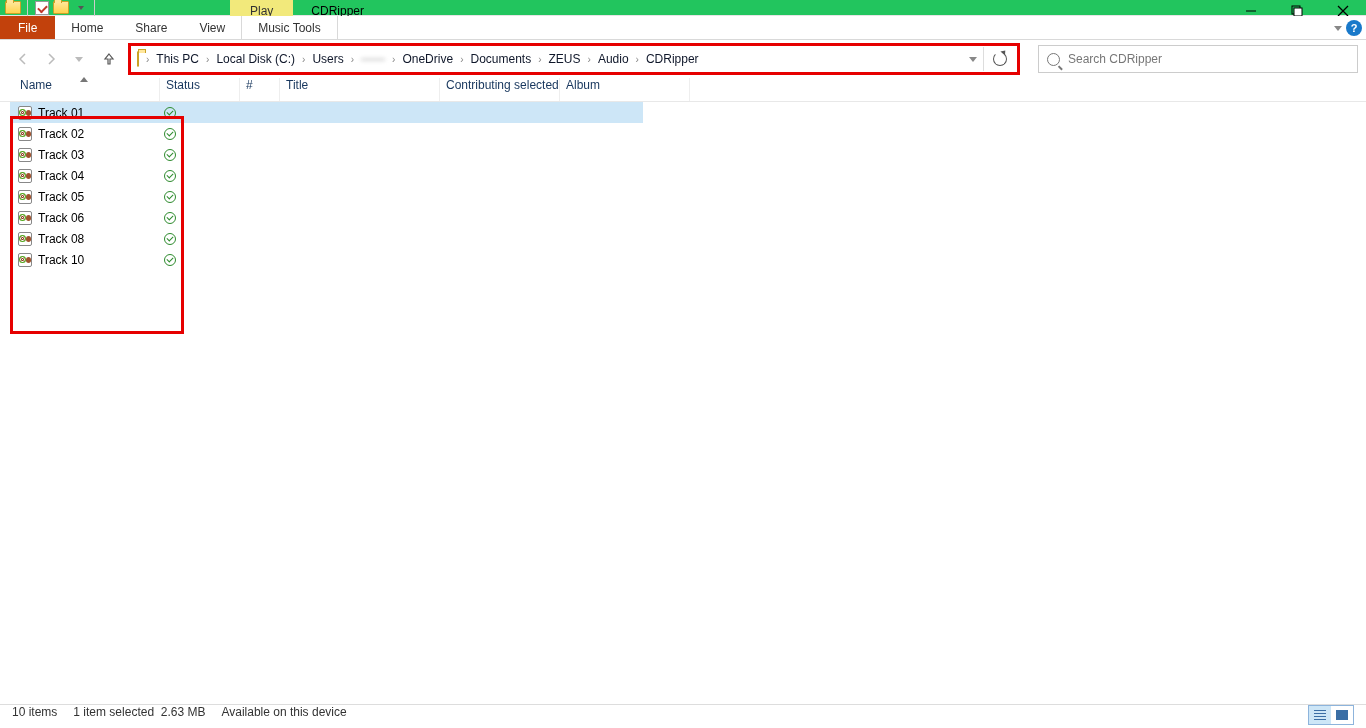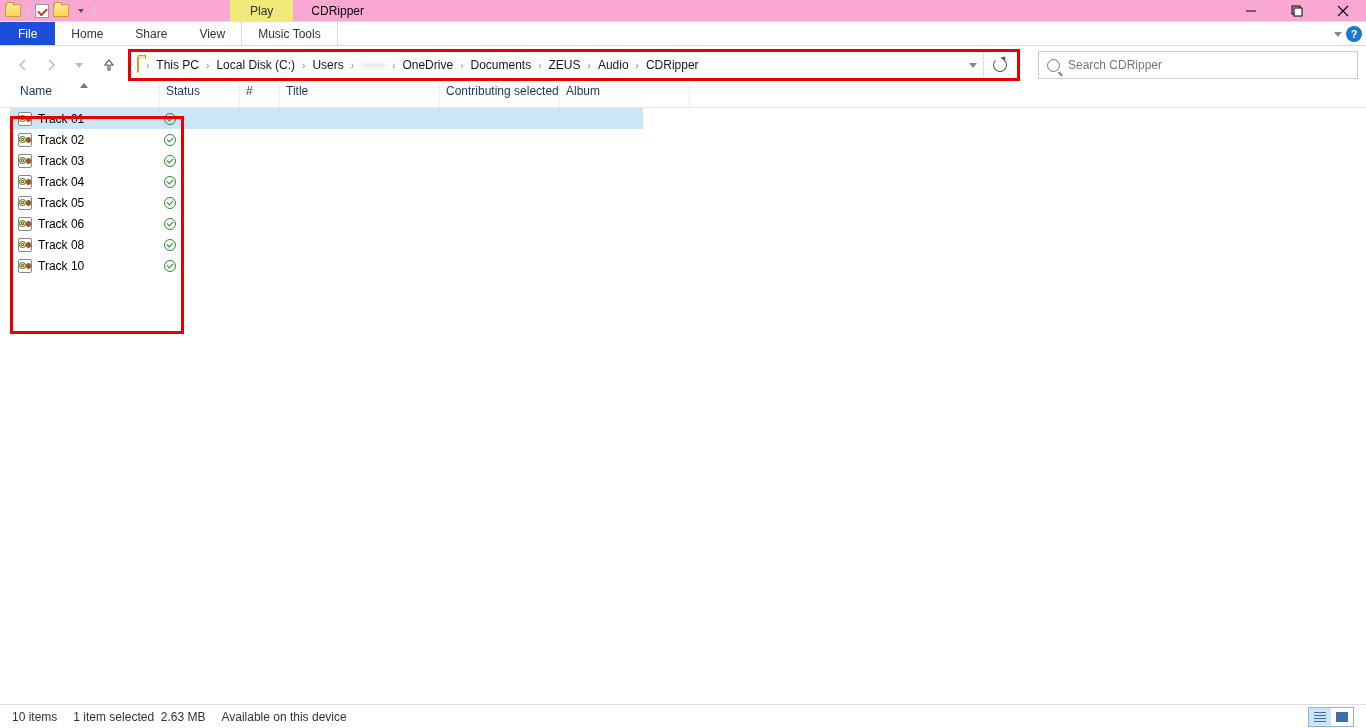--- a/index.html
+++ b/index.html
@@ -1,38 +1,38 @@
 <!DOCTYPE html>
 <html><head>
 <meta charset="utf-8">
 <style>
 * { margin: 0; padding: 0; box-sizing: border-box; font-family: "Segoe UI", Tahoma, sans-serif; font-size: 12px; }
 body { background: #fff; width: 1366px; height: 728px; overflow: hidden; position: relative; }
 
 
-.titlebar { height: 22px; display: flex; align-items: center; background: #f9a8d4; border-bottom: 1px solid #e5e5e5; position: relative; }
+.titlebar { height: 16px; display: flex; align-items: center; background: #22c55e; border-bottom: 1px solid #e5e5e5; position: relative; }
 .titlebar-left { display: flex; align-items: center; gap: 1px; padding-left: 4px; }
 .qa-icon { width: 18px; height: 18px; display: flex; align-items: center; justify-content: center; }
 .folder-mini { width: 16px; height: 13px; background: linear-gradient(#ffe79c,#ffd34e); border: 1px solid #c9a227; border-radius: 1px; position: relative; }
 .folder-mini::before { content:""; position:absolute; top:-3px; left:0; width:6px; height:3px; background:#ffe79c; border:1px solid #c9a227; border-bottom:none; }
 .qa-sep { width:1px; height:16px; background:#ccc; margin:0 4px; }
 .check-icon { width:14px; height:14px; border:1px solid #999; position:relative; background:#fff; }
 .check-icon::after { content:""; position:absolute; left:2px; top:3px; width:7px; height:4px; border-left:2px solid #c0392b; border-bottom:2px solid #c0392b; transform:rotate(-45deg); }
 .dd-arrow { width:0; height:0; border-left:3px solid transparent; border-right:3px solid transparent; border-top:4px solid #555; margin-left:2px; }
 .ribbon-ctx { position:absolute; left:230px; top:0; height:22px; display:flex; align-items:center; }
 .ctx-tab { background:#f2e97b; color:#333; padding:3px 20px; height:22px; display:flex; align-items:center; }
 .win-title { margin-left:18px; color:#000; }
 .win-controls { position:absolute; right:0; top:0; display:flex; }
 .win-btn { width:46px; height:22px; display:flex; align-items:center; justify-content:center; }
 .win-btn svg { width:12px; height:12px; }
 
 
 .ribbon { height:24px; display:flex; align-items:stretch; border-bottom:1px solid #d9d9d9; background:#fff; position:relative; }
 .ribbon-tab { padding:0 16px; display:flex; align-items:center; color:#333; }
-.ribbon-tab.file { background:#1d4ed8; color:#fff; padding:0 18px; }
+.ribbon-tab.file { background:#c2410c; color:#fff; padding:0 18px; }
 .ribbon-tab.music { border-left:1px solid #d9d9d9; border-right:1px solid #d9d9d9; }
 .ribbon-right { position:absolute; right:4px; top:0; height:24px; display:flex; align-items:center; gap:4px; }
 .chev-down-sm { width:0;height:0;border-left:4px solid transparent;border-right:4px solid transparent;border-top:5px solid #888; }
 .help-badge { width:16px; height:16px; border-radius:50%; background:#1979ca; color:#fff; display:flex; align-items:center; justify-content:center; font-weight:bold; font-size:11px; }
 
 
 .navarea { height:38px; display:flex; align-items:center; padding:4px 8px 4px 10px; gap:2px; }
 .nav-btn { width:26px; height:28px; display:flex; align-items:center; justify-content:center; color:#aaa; }
 .nav-btn.active { color:#555; }
 .nav-up { margin-left:2px; }
@@ -75,21 +75,21 @@
 .file-ic { display:flex; align-items:center; justify-content:center; }
 .file-ic .disc { width:7px; height:7px; border-radius:50%; background: radial-gradient(circle,#fff 0 20%,#8b3a1a 21% 100%); }
 .filename { color:#000; }
 .sync-ic { position:absolute; right:4px; width:12px; height:12px; border:1.5px solid #2e8b2e; border-radius:50%; display:flex; align-items:center; justify-content:center; }
 .sync-ic::after { content:""; width:5px; height:3px; border-left:1.5px solid #2e8b2e; border-bottom:1.5px solid #2e8b2e; transform:rotate(-45deg); margin-top:-1px; }
 
 
 .files-redbox { position:absolute; left:10px; top:116px; width:174px; height:218px; border:3px solid #e60000; pointer-events:none; }
 
 
-.statusbar { position:absolute; bottom:0; left:0; right:0; height:24px; border-top:1px solid #ddd; display:flex; align-items:center; padding:0 12px; gap:16px; color:#333; font-size:12px; background:#fff; }
+.statusbar { position:absolute; bottom:0; left:0; right:0; height:24px; border-top:1px solid #ddd; display:flex; align-items:flex-start; padding:0 12px; gap:16px; color:#333; font-size:12px; background:#fff; }
 .statusbar .spacer { flex:1; }
 .view-toggle { display:flex; gap:0; border:1px solid #8db4dc; }
 .vt-btn { width:22px; height:18px; display:flex; align-items:center; justify-content:center; }
 .vt-btn.active { background:#cde6f7; }
 .vt-ic-details { width:12px; height:10px; background: repeating-linear-gradient(#3a6ea5 0 1px, transparent 1px 3px); }
 .vt-ic-large { width:12px; height:10px; background:#3a6ea5; }
 
 svg { display:block; }
 </style>
 </head>

